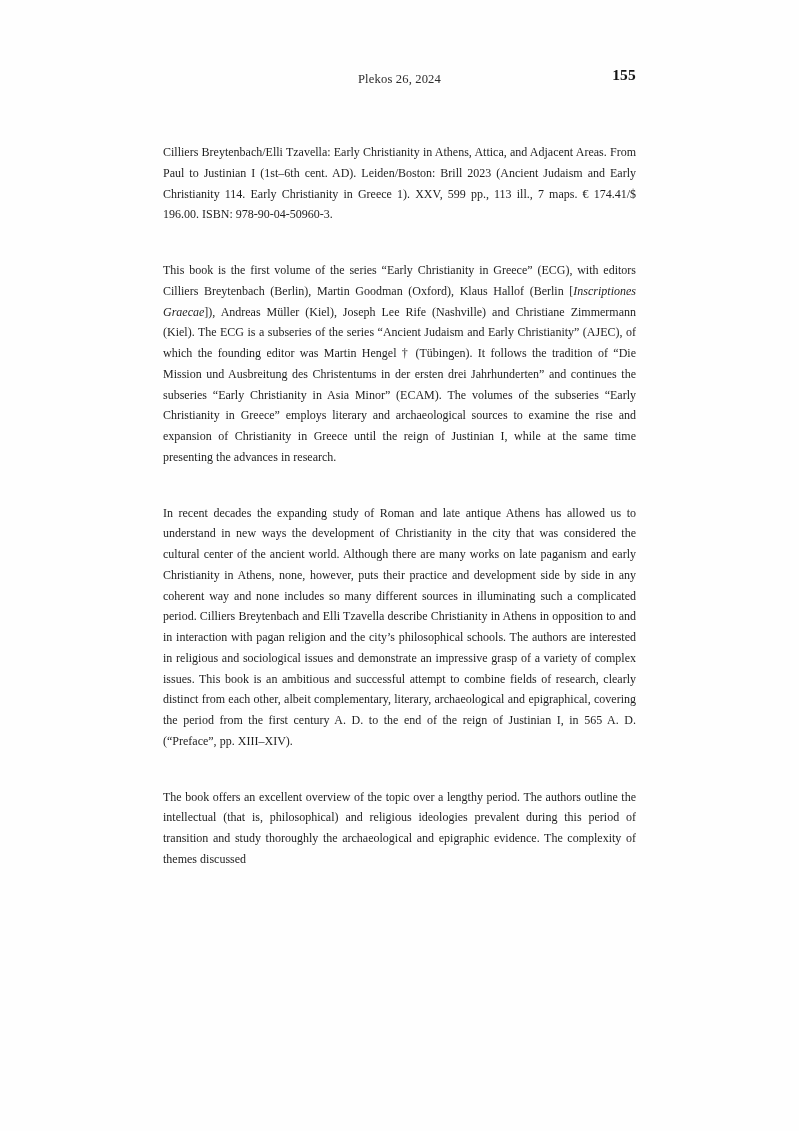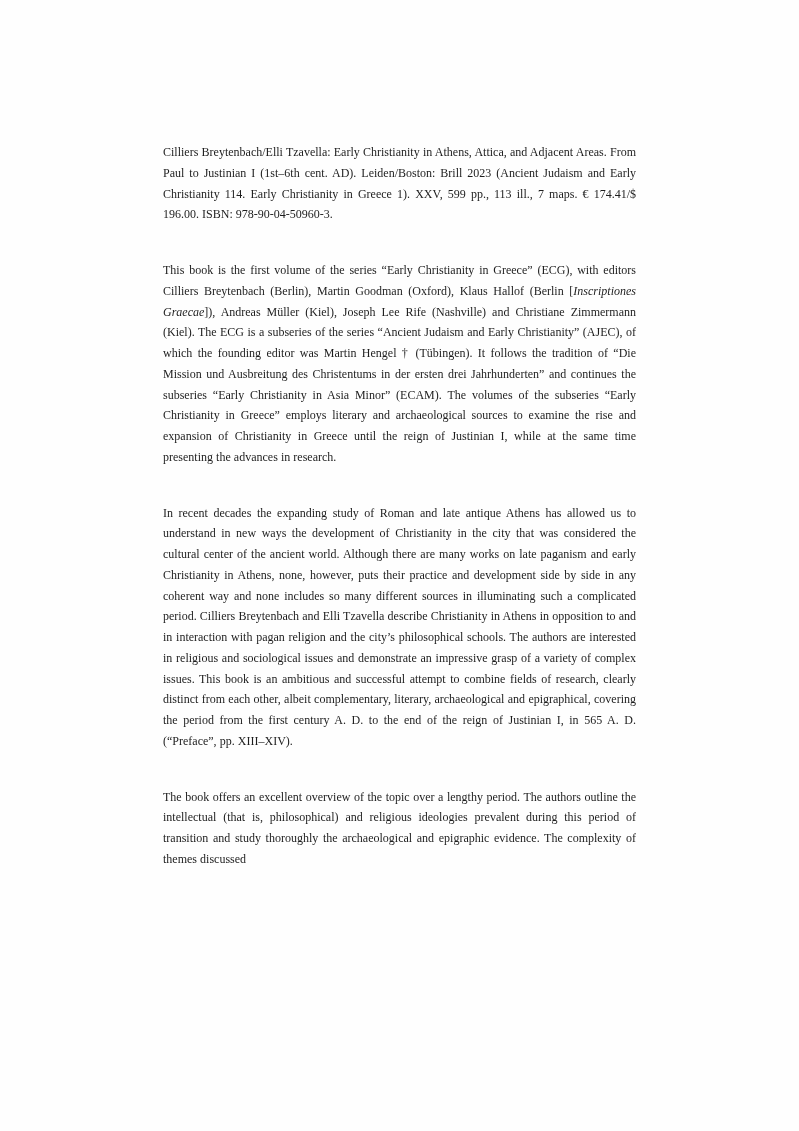--- a/index.html
+++ b/index.html
@@ -80,20 +80,24 @@
 
   .it {
     font-style: italic;
   }
 </style>
 </head>
 <body>
 
 <div class="page">
 
+  <div class="running-head">
+    <div class="running-head-title">Plekos 26, 2024</div>
+    <div class="running-head-folio">155</div>
+  </div>
 
   <div class="textblock">
 
     <p class="para bibl">Cilliers Breytenbach/Elli Tzavella: Early Christianity in Athens, Attica, and Adjacent Areas. From Paul to Justinian I (1st–6th cent. AD). Leiden/Boston: Brill 2023 (Ancient Judaism and Early Christianity 114. Early Christianity in Greece 1). XXV, 599 pp., 113 ill., 7 maps. € 174.41/$ 196.00. ISBN: 978-90-04-50960-3.</p>
 
     <p class="para"><span>This book is the first volume of the series “Early Christianity in Greece” (ECG), with editors Cilliers Breytenbach (Berlin), Martin Goodman (Oxford), Klaus Hallof (Berlin [</span><span class="it">Inscriptiones Graecae</span><span>]), Andreas Müller (Kiel), Joseph Lee Rife (Nashville) and Christiane Zimmermann (Kiel). The ECG is a subseries of the series “Ancient Judaism and Early Christianity” (AJEC), of which the founding editor was Martin Hengel † (Tübingen). It follows the tradition of “Die Mission und Ausbreitung des Christentums in der ersten drei Jahrhunderten” and continues the subseries “Early Christianity in Asia Minor” (ECAM). The volumes of the subseries “Early Christianity in Greece” employs literary and archaeological sources to examine the rise and expansion of Christianity in Greece until the reign of Justinian I, while at the same time presenting the advances in research.</span></p>
 
     <p class="para">In recent decades the expanding study of Roman and late antique Athens has allowed us to understand in new ways the development of Christianity in the city that was considered the cultural center of the ancient world. Although there are many works on late paganism and early Christianity in Athens, none, however, puts their practice and development side by side in any coherent way and none includes so many different sources in illuminating such a complicated period. Cilliers Breytenbach and Elli Tzavella describe Christianity in Athens in opposition to and in interaction with pagan religion and the city’s philosophical schools. The authors are interested in religious and sociological issues and demonstrate an impressive grasp of a variety of complex issues. This book is an ambitious and successful attempt to combine fields of research, clearly distinct from each other, albeit complementary, literary, archaeological and epigraphical, covering the period from the first century A. D. to the end of the reign of Justinian I, in 565 A. D. (“Preface”, pp. XIII–XIV).</p>
 
     <p class="para">The book offers an excellent overview of the topic over a lengthy period. The authors outline the intellectual (that is, philosophical) and religious ideologies prevalent during this period of transition and study thoroughly the archaeological and epigraphic evidence. The complexity of themes discussed</p>

